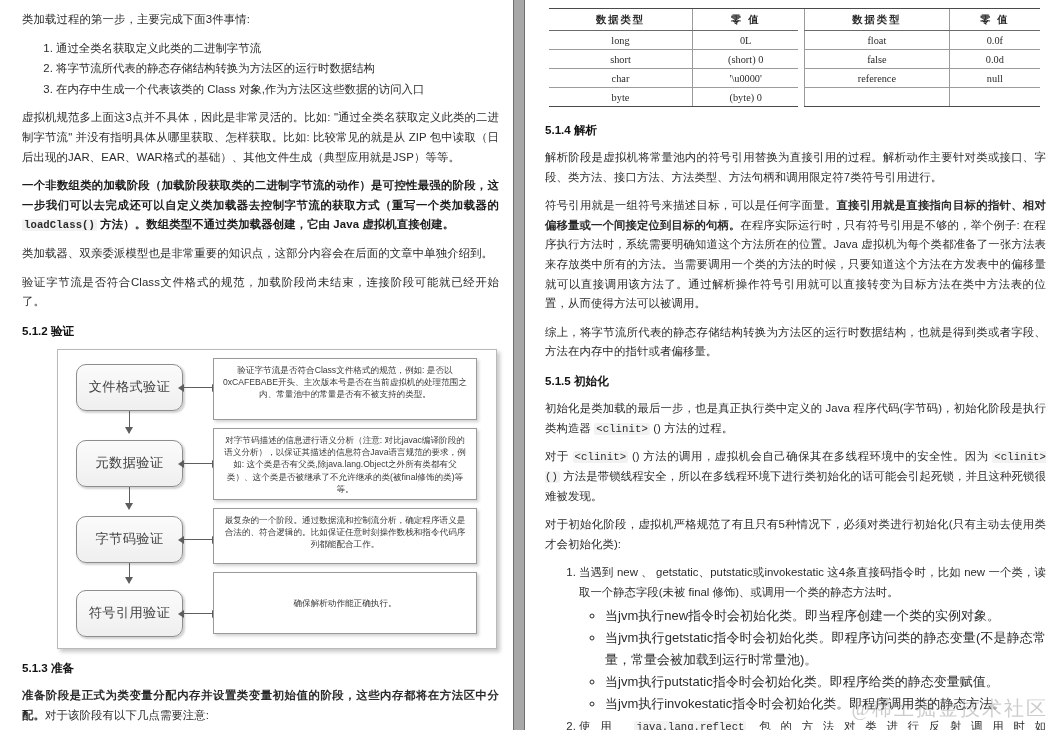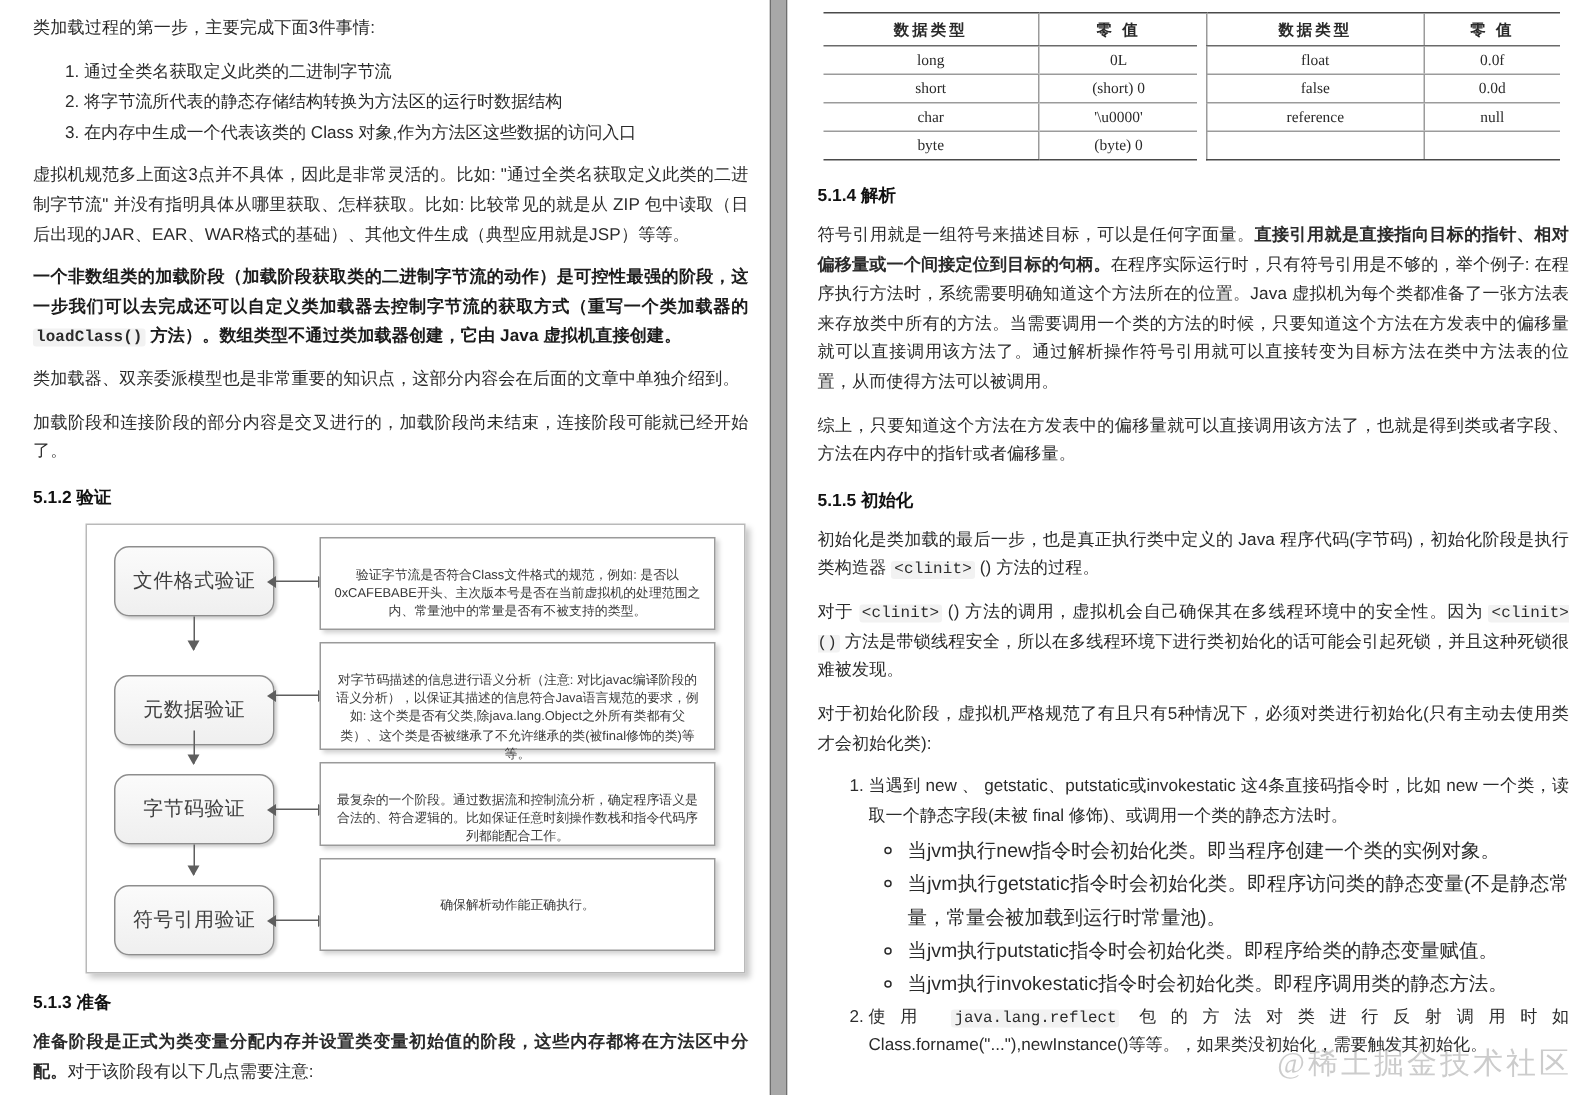--- a/index.html
+++ b/index.html
@@ -126,21 +126,21 @@
   .desc {
     position: absolute;
     left: 155px;
     width: 264px;
     border: 1px solid #9a9a9a;
     background: #fff;
     box-shadow: 2px 2px 3px rgba(0,0,0,.18);
     font-size: 8.6px;
     line-height: 1.42;
     color: #3a3a3a;
-    padding: 18px 7px;
+    padding: 5px 7px;
     text-align: center;
   }
   .vline {
     position: absolute;
     left: 71px;
     width: 1.4px;
     background: #5e5e5e;
   }
   .vline::after {
     content: "";
@@ -199,27 +199,27 @@
       <li>将字节流所代表的静态存储结构转换为方法区的运行时数据结构</li>
       <li>在内存中生成一个代表该类的 Class 对象,作为方法区这些数据的访问入口</li>
     </ol>
 
     <div class="p">虚拟机规范多上面这3点并不具体，因此是非常灵活的。比如: "通过全类名获取定义此类的二进制字节流" 并没有指明具体从哪里获取、怎样获取。比如: 比较常见的就是从 ZIP 包中读取（日后出现的JAR、EAR、WAR格式的基础）、其他文件生成（典型应用就是JSP）等等。</div>
 
     <div class="p b"><span>一个非数组类的加载阶段（加载阶段获取类的二进制字节流的动作）是可控性最强的阶段，这一步我们可以去完成还可以自定义类加载器去控制字节流的获取方式（重写一个类加载器的</span><span class="code">loadClass()</span> <span>方法）。数组类型不通过类加载器创建，它由 Java 虚拟机直接创建。</span></div>
 
     <div class="p">类加载器、双亲委派模型也是非常重要的知识点，这部分内容会在后面的文章中单独介绍到。</div>
 
-    <div class="p">加载阶段和连接阶段的部分内容是交叉进行的，加载阶段尚未结束，连接阶段可能就已经开始了。</div>
+    <div class="p">验证字节流是否符合Class文件格式的规范，加载阶段尚未结束，连接阶段可能就已经开始了。</div>
 
     <div class="h">5.1.2 验证</div>
 
     <div class="diagram">
       <div class="node" style="top:14px">文件格式验证</div>
-      <div class="node" style="top:100px">元数据验证</div>
+      <div class="node" style="top:90px">元数据验证</div>
       <div class="node" style="top:166px">字节码验证</div>
       <div class="node" style="top:240px">符号引用验证</div>
 
       <div class="vline" style="top:61px; height:22px"></div>
       <div class="vline" style="top:137px; height:22px"></div>
       <div class="vline" style="top:213px; height:20px"></div>
 
       <div class="hconn" style="top:37px"></div>
       <div class="hconn" style="top:113px"></div>
       <div class="hconn" style="top:189px"></div>
@@ -280,24 +280,25 @@
             <td class="gap-col"></td>
             <td class="vsep">&nbsp;</td>
             <td class="vsep">&nbsp;</td>
           </tr>
         </tbody>
       </table>
     </div>
 
     <div class="h" style="margin-top:14px">5.1.4 解析</div>
 
+    <div class="p">解析阶段是虚拟机将常量池内的符号引用替换为直接引用的过程。解析动作主要针对类或接口、字段、类方法、接口方法、方法类型、方法句柄和调用限定符7类符号引用进行。</div>
 
     <div class="p"><span>符号引用就是一组符号来描述目标，可以是任何字面量。</span><b>直接引用就是直接指向目标的指针、相对偏移量或一个间接定位到目标的句柄。</b><span>在程序实际运行时，只有符号引用是不够的，举个例子: 在程序执行方法时，系统需要明确知道这个方法所在的位置。Java 虚拟机为每个类都准备了一张方法表来存放类中所有的方法。当需要调用一个类的方法的时候，只要知道这个方法在方发表中的偏移量就可以直接调用该方法了。通过解析操作符号引用就可以直接转变为目标方法在类中方法表的位置，从而使得方法可以被调用。</span></div>
 
-    <div class="p">综上，只要知道这个方法在方发表中的偏移量就可以直接调用该方法了，也就是得到类或者字段、方法在内存中的指针或者偏移量。</div>
+    <div class="p">综上，将字节流所代表的静态存储结构转换为方法区的运行时数据结构，也就是得到类或者字段、方法在内存中的指针或者偏移量。</div>
 
     <div class="h">5.1.5 初始化</div>
 
     <div class="p"><span>初始化是类加载的最后一步，也是真正执行类中定义的 Java 程序代码(字节码)，初始化阶段是执行类构造器</span> <span class="code">&lt;clinit&gt;</span> <span>() 方法的过程。</span></div>
 
     <div class="p"><span>对于</span> <span class="code">&lt;clinit&gt;</span> <span>()  方法的调用，虚拟机会自己确保其在多线程环境中的安全性。因为</span> <span class="code">&lt;clinit&gt; ()</span> <span>方法是带锁线程安全，所以在多线程环境下进行类初始化的话可能会引起死锁，并且这种死锁很难被发现。</span></div>
 
     <div class="p">对于初始化阶段，虚拟机严格规范了有且只有5种情况下，必须对类进行初始化(只有主动去使用类才会初始化类):</div>
 
     <ol class="lst">

